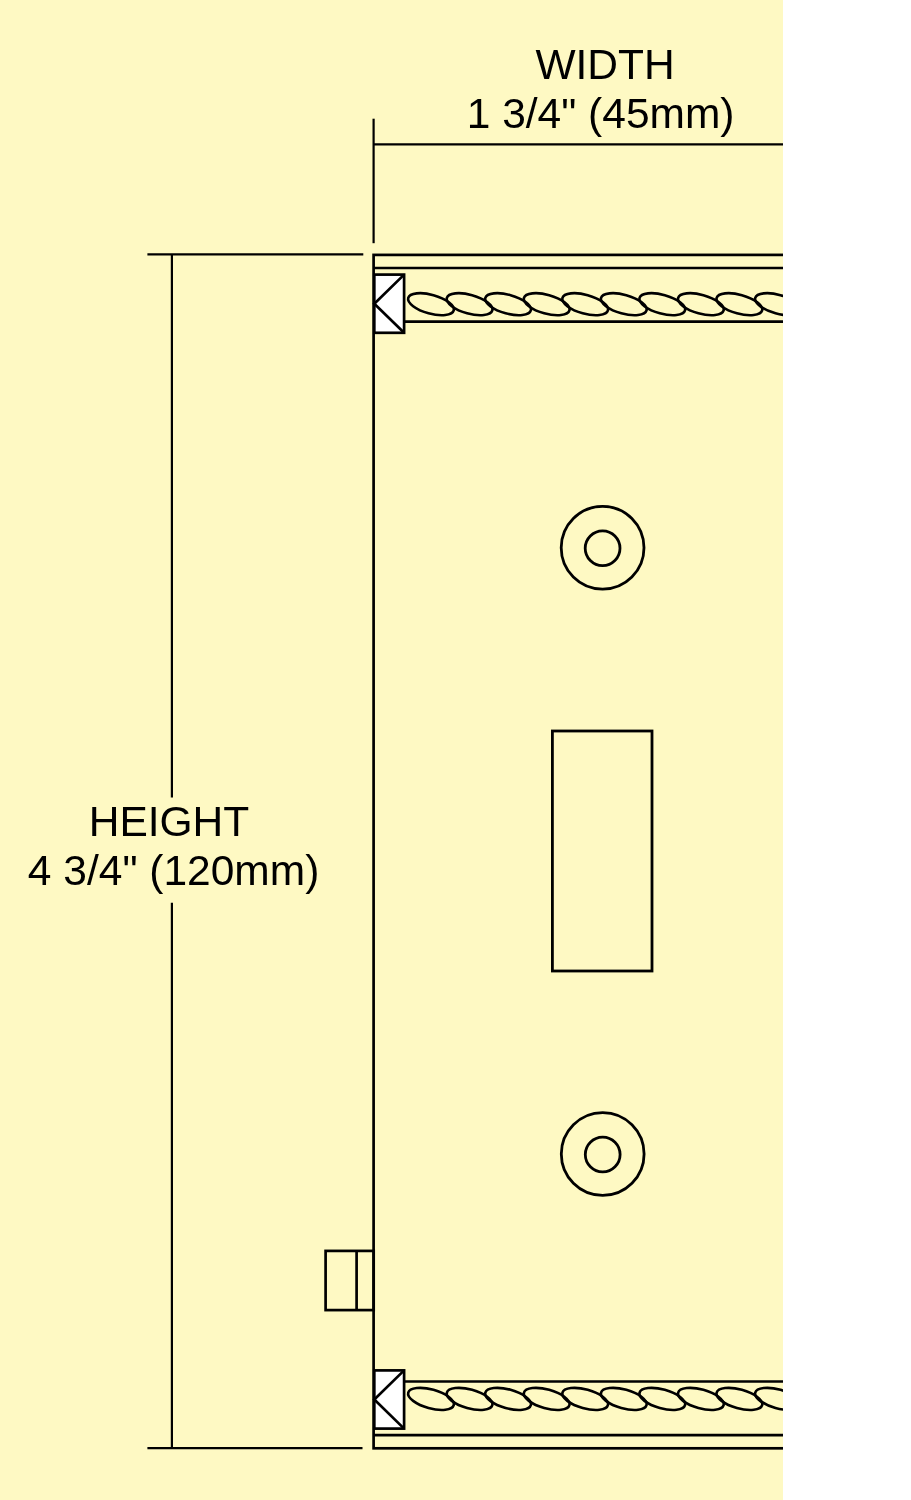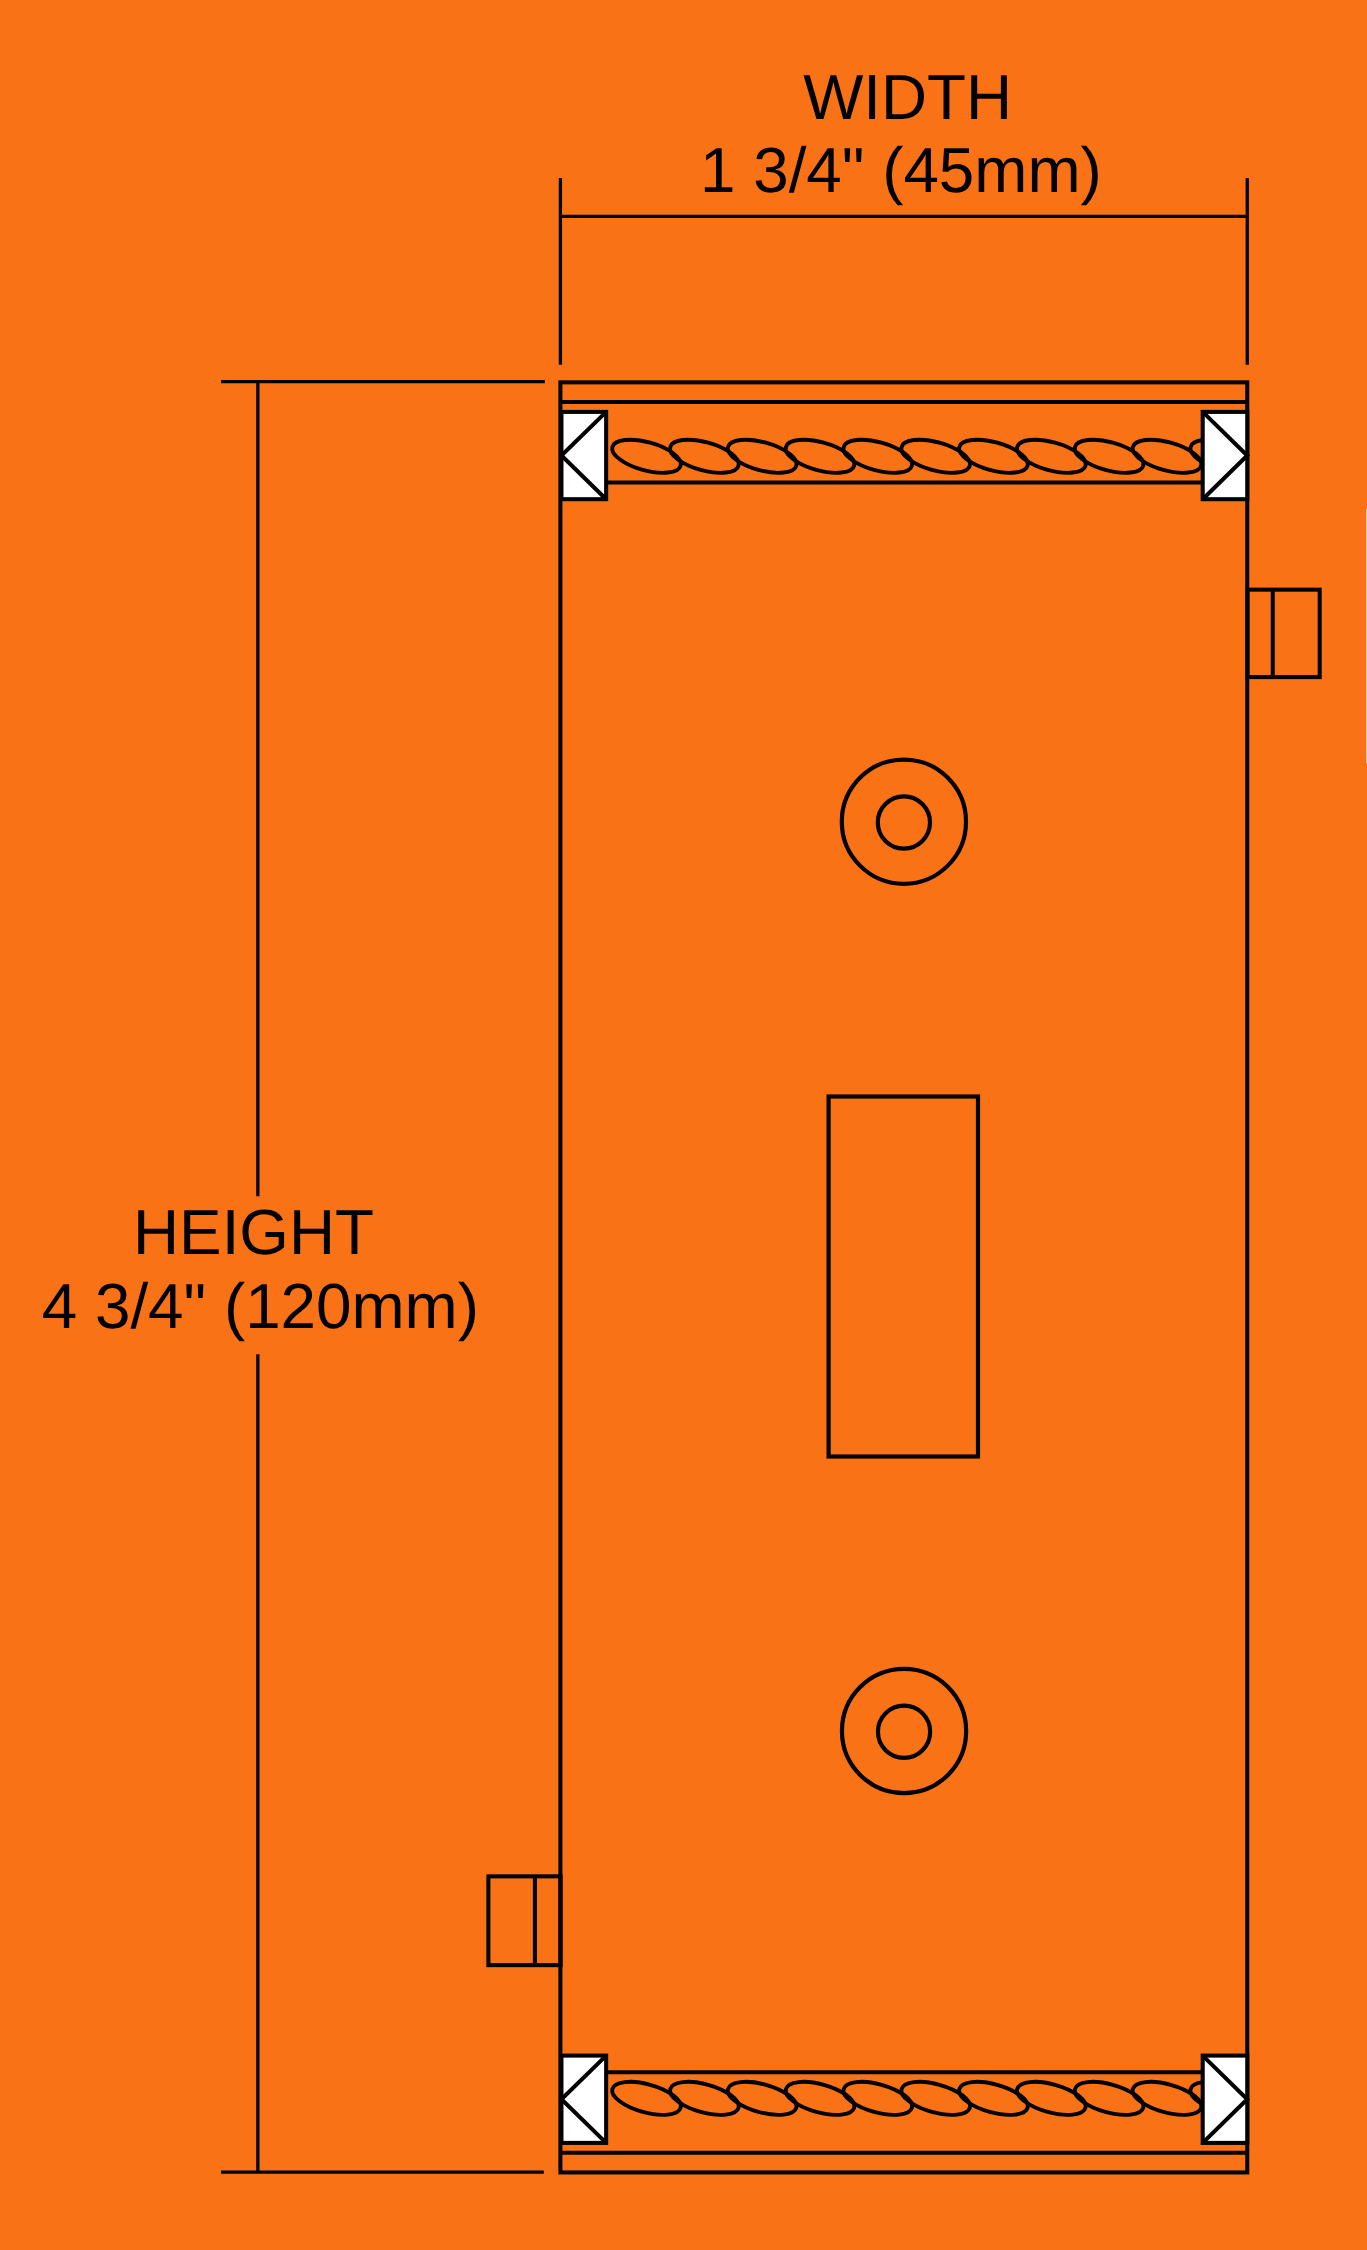--- a/index.html
+++ b/index.html
@@ -1,16 +1,16 @@
 <!DOCTYPE html>
 <html><head>
 <meta charset="utf-8">
 <style>
   html,body{margin:0;padding:0;background:#ffffff;}
-  .stage{position:relative;width:911px;height:1500px;background:#f97316;overflow:hidden;text-decoration:underline;}
+  .stage{position:relative;width:783px;height:1500px;background:#fef9c3;overflow:hidden;text-decoration:underline;}
   svg{position:absolute;left:0;top:0;}
   text{font-family:"Liberation Sans",sans-serif;fill:#000;}
 </style>
 </head>
 <body>
 <div class="stage">
 <svg width="911" height="1500" viewBox="0 0 911 1500">
 
   <text x="605.1" y="79" font-size="42.5" text-anchor="middle">WIDTH</text>
 

